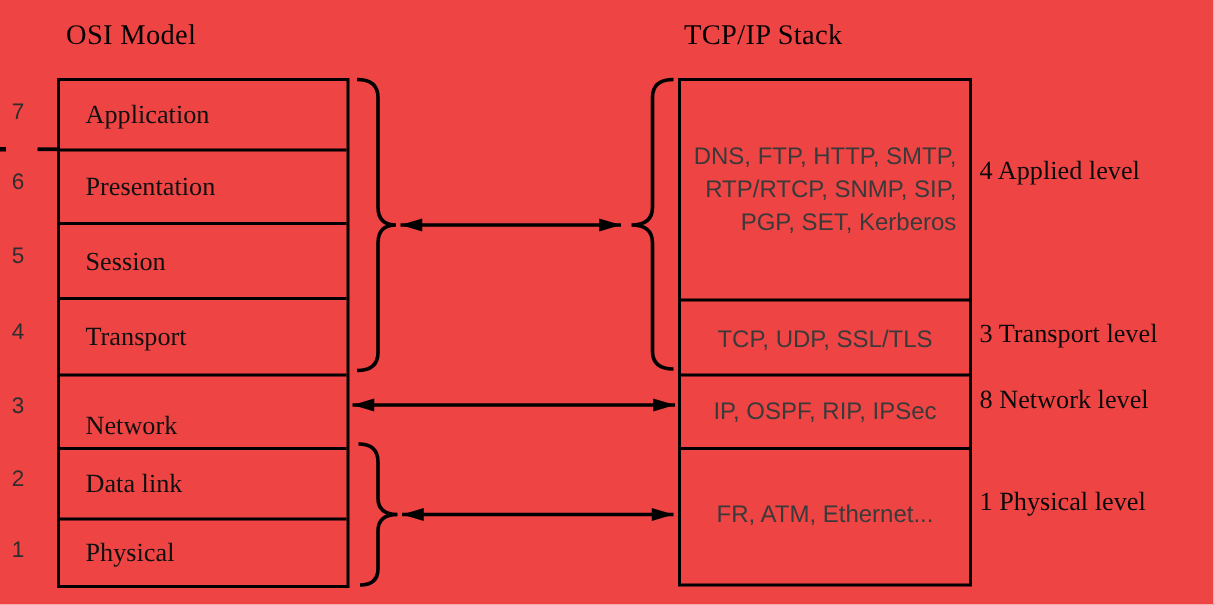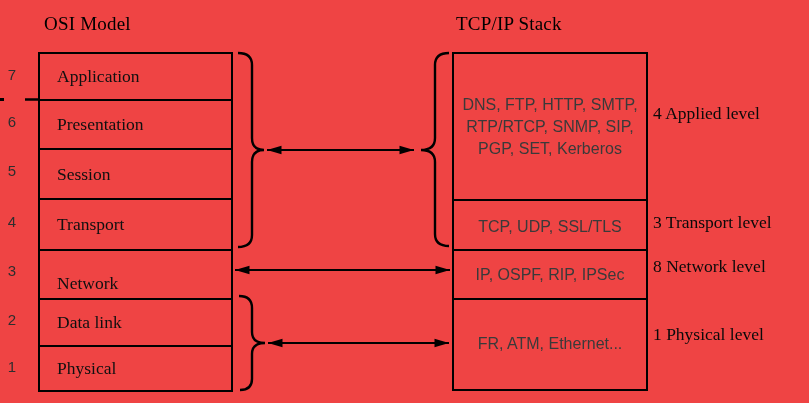--- a/index.html
+++ b/index.html
@@ -32,21 +32,21 @@
 
   
   .tcp-box {
     position:absolute; left:452px; top:52px; width:196px; height:339px;
     border:2.5px solid #000; box-sizing:border-box;
   }
   .tcp-row {
     position:absolute; left:0; right:0; box-sizing:border-box;
     border-top:2px solid #000;
     display:flex; align-items:center; justify-content:center;
-    text-align:center; white-space:pre-line;
+    text-align:right; white-space:pre-line;
     font-family:"Liberation Sans", sans-serif; font-size:16px;
     line-height:22px; color:#3a3a3a;
   }
   .tcp-row.first { border-top:none; }
 
   
   .level-label { position:absolute; left:653px; font-size:17.5px; color:#0a0a0a; white-space:nowrap; }
 
   
   .overlay { position:absolute; left:0; top:0; width:809px; height:403px; pointer-events:none; }

